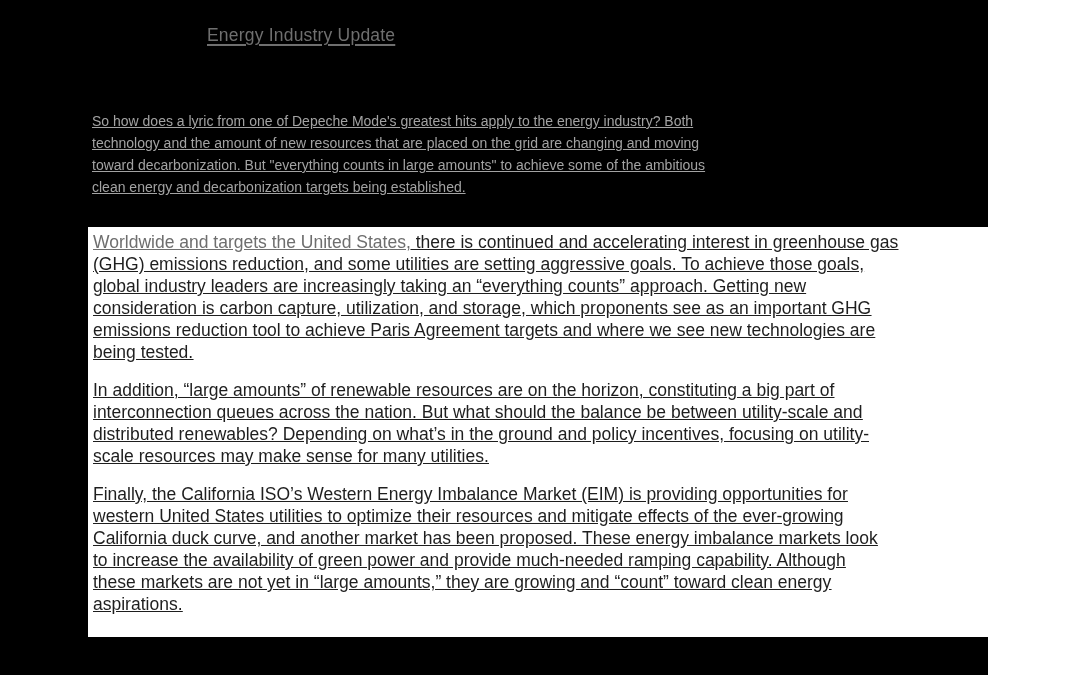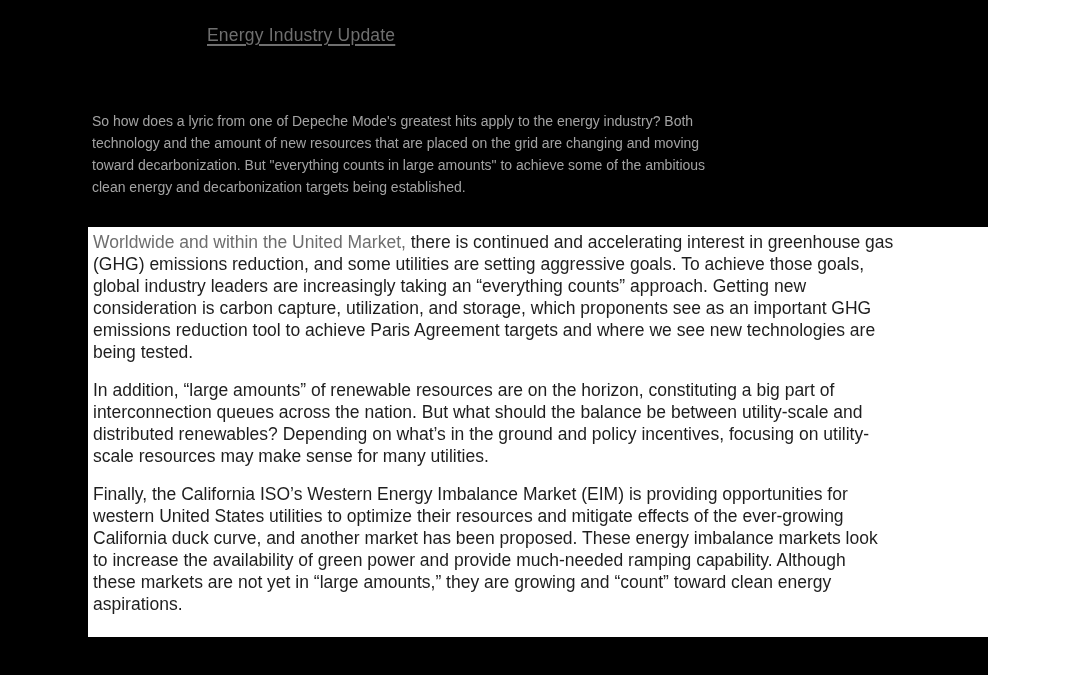--- a/index.html
+++ b/index.html
@@ -1,15 +1,15 @@
 <!DOCTYPE html>
 <html><head>
 <meta charset="utf-8">
 <style>
-  * { margin: 0; padding: 0; box-sizing: border-box; }
+  * { margin: 0; padding: 0; box-sizing: border-box; text-decoration: underline; }
   html, body { width: 1080px; height: 675px; }
   body {
     position: relative;
     width: 1080px;
     height: 675px;
     background: #ffffff; 
     overflow: hidden;
     font-family: "Liberation Sans", "DejaVu Sans", sans-serif;
   }
   .slide {
@@ -62,21 +62,21 @@
 
   <div class="doc-title">Energy Industry Update</div>
 
   <div class="intro">So how does a lyric from one of Depeche Mode's greatest hits apply to the energy industry? Both
 technology and the amount of new resources that are placed on the grid are changing and moving
 toward decarbonization. But "everything counts in large amounts" to achieve some of the ambitious
 clean energy and decarbonization targets being established.</div>
 
   <div class="content-box">
 
-    <p><span class="lead-gray">Worldwide and within the United Market,</span><span> there is continued and accelerating interest in greenhouse gas
+    <p><span class="lead-gray">Worldwide and targets the United States,</span><span> there is continued and accelerating interest in greenhouse gas
 (GHG) emissions reduction, and some utilities are setting aggressive goals. To achieve those goals,
 global industry leaders are increasingly taking an “everything counts” approach. Getting new
 consideration is carbon capture, utilization, and storage, which proponents see as an important GHG
 emissions reduction tool to achieve Paris Agreement targets and where we see new technologies are
 being tested.</span></p>
 
     <p>In addition, “large amounts” of renewable resources are on the horizon, constituting a big part of
 interconnection queues across the nation. But what should the balance be between utility-scale and
 distributed renewables? Depending on what’s in the ground and policy incentives, focusing on utility-
 scale resources may make sense for many utilities.</p>

